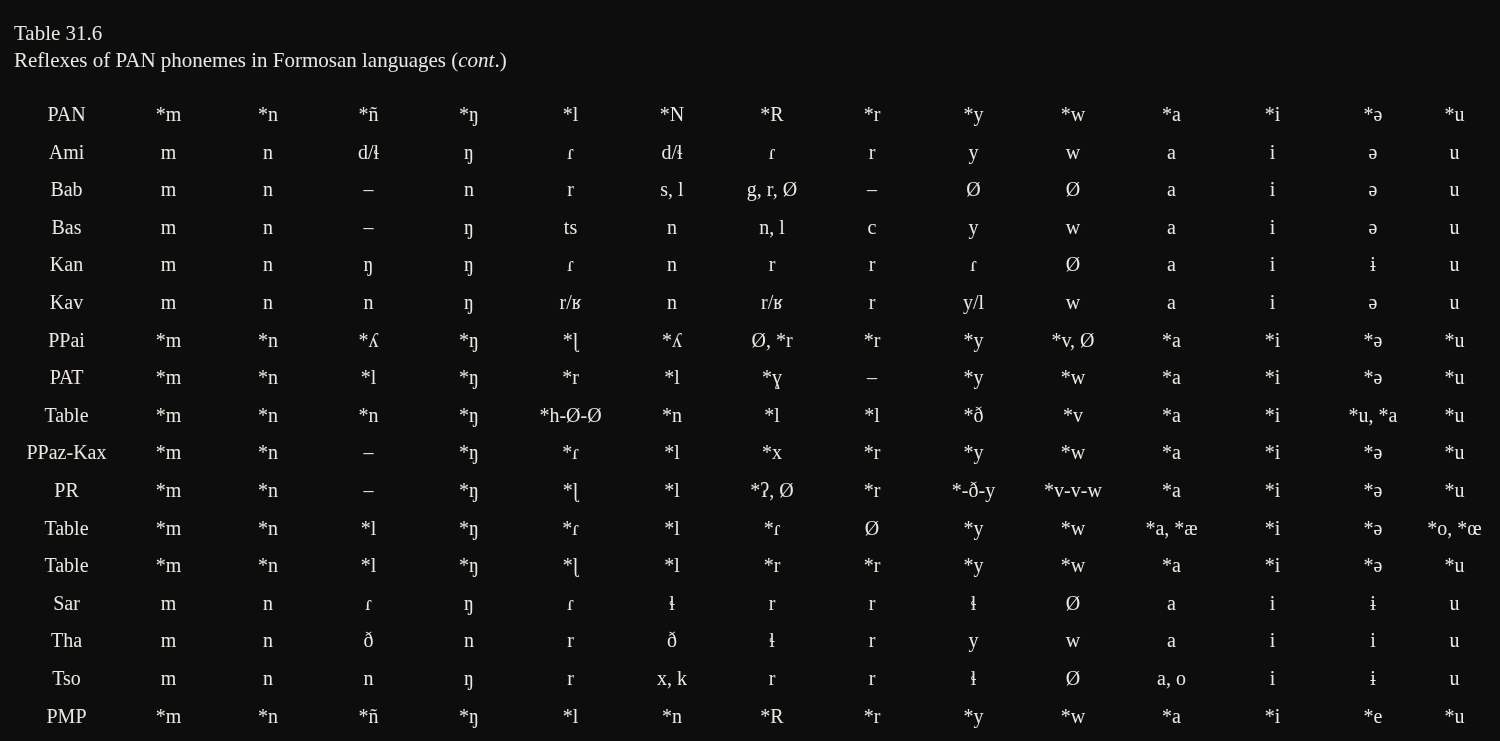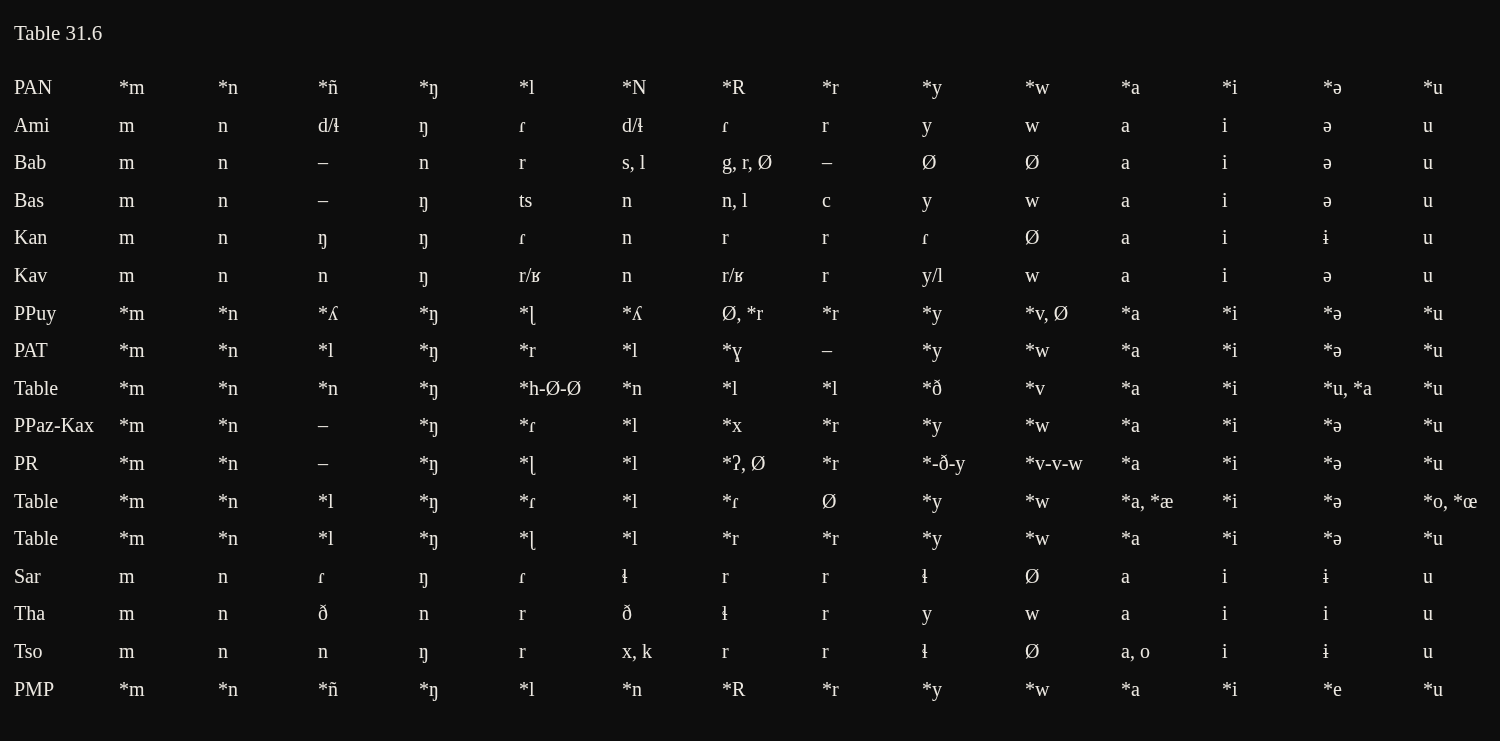--- a/index.html
+++ b/index.html
@@ -22,33 +22,35 @@
     font-size: 21px;
     line-height: 27px;
     margin-bottom: 22px;
   }
   .title-block em { font-style: italic; }
   .tbl {
     display: grid;
     grid-template-columns: 105px 99px 100px 101px 100px 103px 100px 100px 100px 103px 96px 101px 101px 100px 63px;
     grid-auto-rows: 37.6px;
     font-size: 20px;
+    text-align: center;
   }
   .cell {
     white-space: nowrap;
     line-height: 37.6px;
     overflow: visible;
   }
 </style>
 </head>
 <body>
 
 <div class="page">
   <div class="title-block">
     <div>Table 31.6</div>
+    <div><span>Reflexes of PAN phonemes in Formosan languages (</span><em>cont</em><span>.)</span></div>
   </div>
   <div class="tbl" id="tbl">
       <div class="cell">PAN</div>
       <div class="cell">*m</div>
       <div class="cell">*n</div>
       <div class="cell">*ñ</div>
       <div class="cell">*ŋ</div>
       <div class="cell">*l</div>
       <div class="cell">*N</div>
       <div class="cell">*R</div>
@@ -127,21 +129,21 @@
       <div class="cell">r/ʁ</div>
       <div class="cell">n</div>
       <div class="cell">r/ʁ</div>
       <div class="cell">r</div>
       <div class="cell">y/l</div>
       <div class="cell">w</div>
       <div class="cell">a</div>
       <div class="cell">i</div>
       <div class="cell">ə</div>
       <div class="cell">u</div>
-      <div class="cell">PPuy</div>
+      <div class="cell">PPai</div>
       <div class="cell">*m</div>
       <div class="cell">*n</div>
       <div class="cell">*ʎ</div>
       <div class="cell">*ŋ</div>
       <div class="cell">*ɭ</div>
       <div class="cell">*ʎ</div>
       <div class="cell">Ø, *r</div>
       <div class="cell">*r</div>
       <div class="cell">*y</div>
       <div class="cell">*v, Ø</div>

